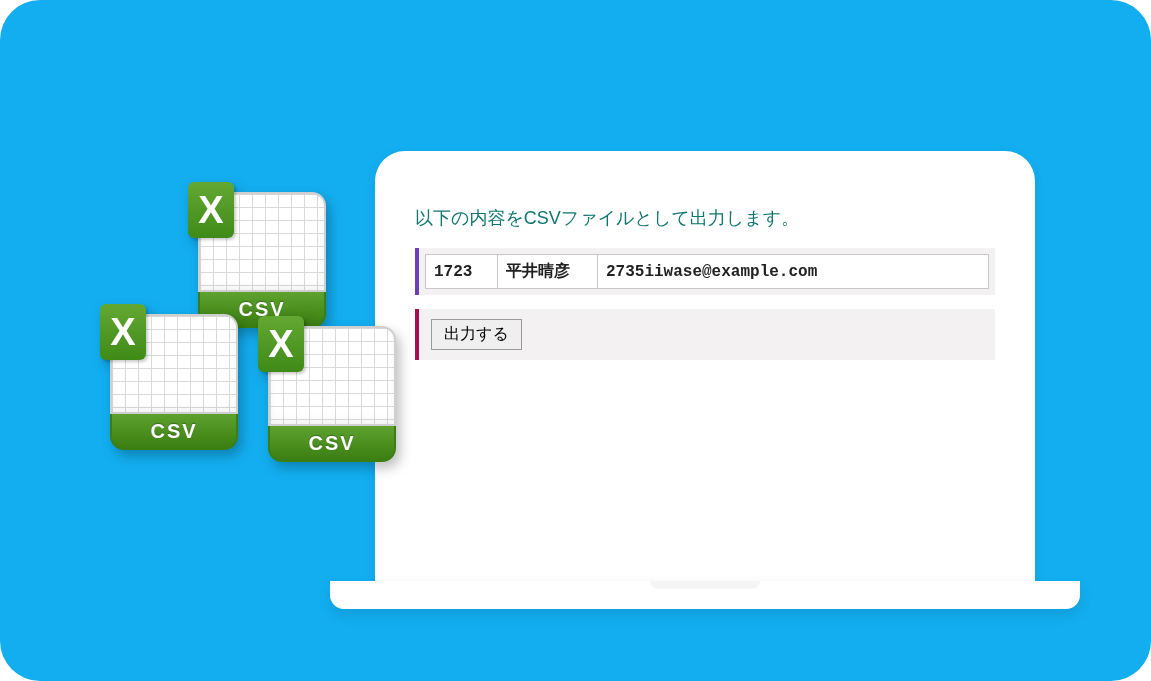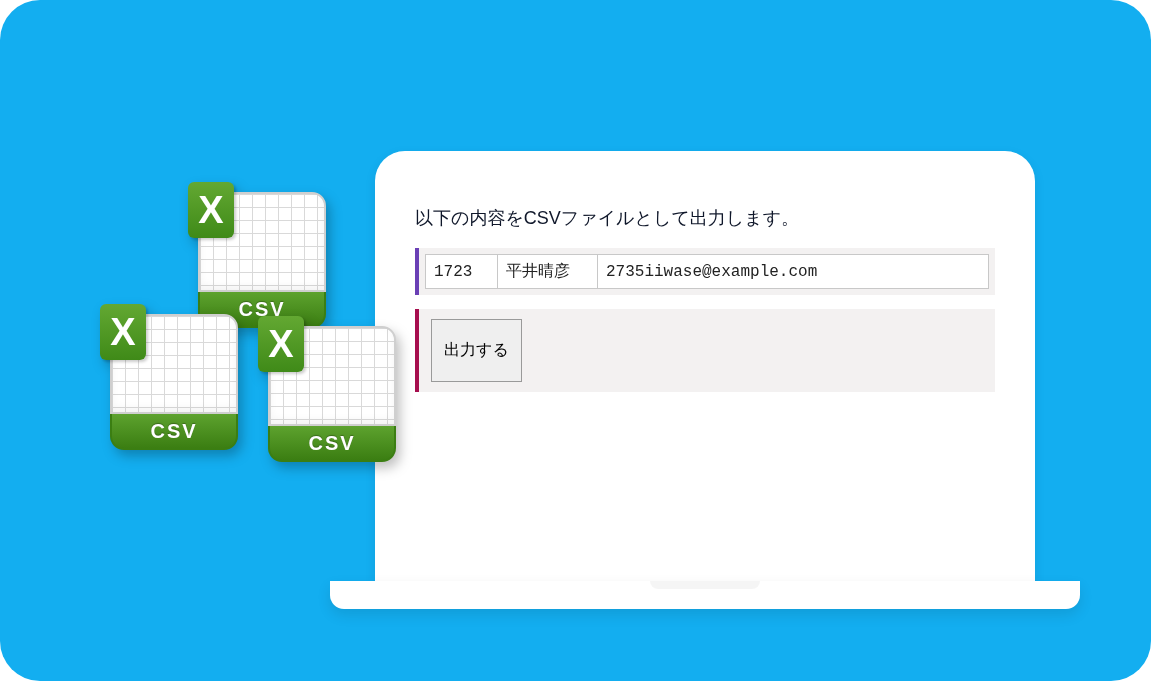--- a/index.html
+++ b/index.html
@@ -49,36 +49,37 @@
       content: "";
       position: absolute;
       top: 0; left: 50%; transform: translateX(-50%);
       width: 110px; height: 8px;
       background: rgba(0,0,0,0.04);
       border-radius: 0 0 8px 8px;
     }
 
     .instruction {
       font-size: 18px;
-      color: #0f172a;
+      color: #0f766e;
       margin-bottom: 18px;
     }
 
     .table-wrap {
       border-left: 4px solid #6a3fb5;
       background: #f3f1f1;
       padding: 6px 6px 6px 6px;
       margin-bottom: 14px;
       overflow: hidden;
     }
     table {
       border-collapse: collapse;
       width: 100%;
       background: #fff;
       table-layout: fixed;
+      font-weight: bold;
     }
     td {
       border: 1px solid #c8c8c8;
       padding: 6px 8px;
       font-family: "Courier New", monospace;
       font-size: 16px;
       color: #222;
       white-space: nowrap;
       overflow: hidden;
     }
@@ -89,21 +90,21 @@
     .export-wrap {
       border-left: 4px solid #a60e4e;
       background: #f3f1f1;
       padding: 10px 12px;
       display: inline-block;
       width: 100%;
     }
     .export-btn {
       background: #efefef;
       border: 1px solid #9a9a9a;
-      padding: 20px 12px;
+      padding: 4px 12px;
       font-size: 16px;
       font-family: inherit;
       cursor: pointer;
     }
 
     
     .csv-icon {
       position: absolute;
       width: 140px;
       height: 140px;

